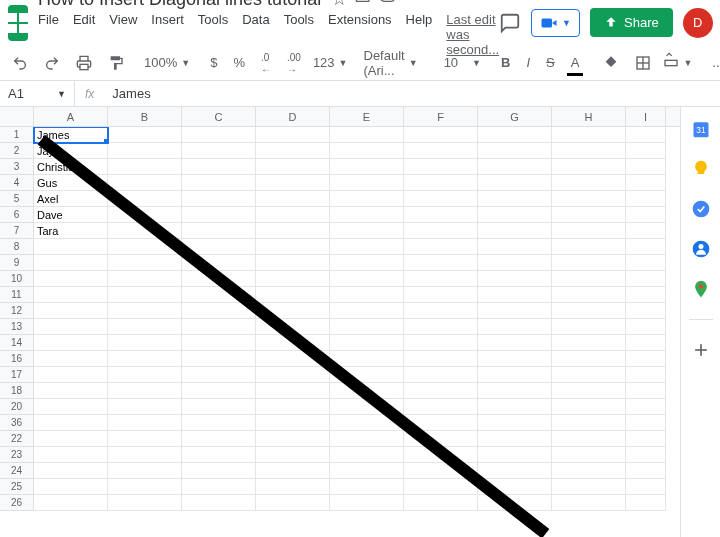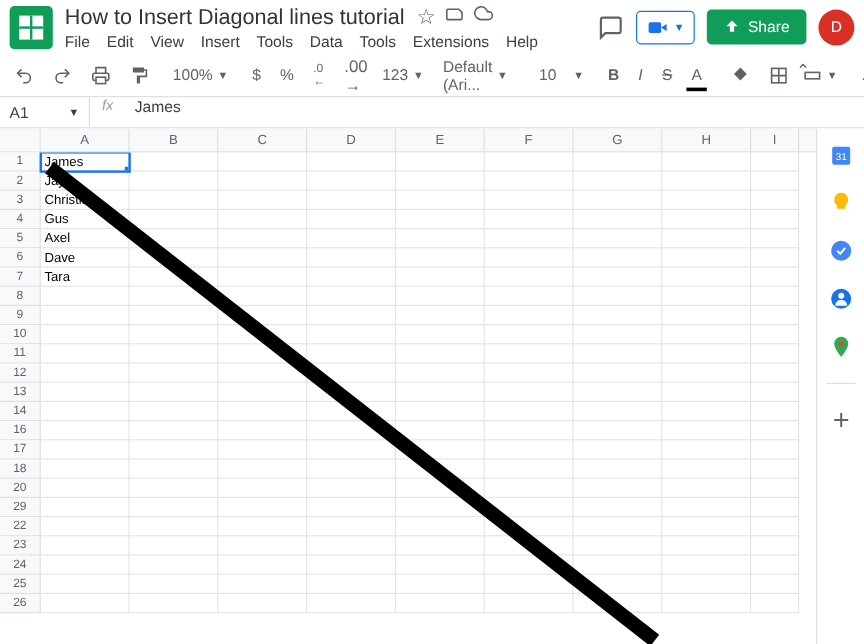--- a/index.html
+++ b/index.html
@@ -19,21 +19,21 @@
 .header-right { display: flex; align-items: center; gap: 10px; }
 .comment-icon, .meet-icon { color: #5f6368; cursor: pointer; }
 .meet-btn { border: 1px solid #1a73e8; color: #1a73e8; padding: 4px 8px; border-radius: 4px; display: flex; align-items: center; gap: 4px; cursor: pointer; }
 .share-btn { background: #0f9d58; color: #fff; padding: 7px 14px; border-radius: 4px; display: flex; align-items: center; gap: 6px; cursor: pointer; font-weight: 500; }
 .avatar { width: 30px; height: 30px; border-radius: 50%; background: #d93025; color: #fff; display: flex; align-items: center; justify-content: center; font-weight: 500; }
 .toolbar { height: 36px; border-bottom: 1px solid #e0e0e0; display: flex; align-items: center; padding: 0 8px; gap: 8px; color: #5f6368; font-size: 13px; }
 .toolbar .sep { width: 1px; height: 20px; background: #e0e0e0; }
 .tb-item { cursor: pointer; padding: 4px; display: flex; align-items: center; gap: 3px; }
 .tb-dropdown { display: flex; align-items: center; gap: 4px; cursor: pointer; }
 .caret { font-size: 9px; }
-.formula-bar { height: 26px; border-bottom: 1px solid #e0e0e0; display: flex; }
+.formula-bar { height: 26px; border-bottom: 1px solid #e0e0e0; display: flex; align-items: center; }
 .cell-ref { width: 75px; padding: 0 8px; border-right: 1px solid #e0e0e0; height: 100%; display: flex; align-items: center; justify-content: space-between; color: #3c4043; }
 .fx { padding: 0 10px; color: #9e9e9e; font-style: italic; font-size: 12px; }
 .formula-value { padding: 0 8px; color: #3c4043; }
 .sheet-wrap { position: relative; height: calc(537px - 45px - 36px - 26px); overflow: hidden; display: flex; }
 .grid-area { flex: 1; position: relative; overflow: hidden; }
 .col-headers { display: flex; height: 20px; background: #f8f9fa; border-bottom: 1px solid #e0e0e0; }
 .corner { width: 34px; border-right: 1px solid #e0e0e0; background: #f8f9fa; }
 .col-h { width: 74px; border-right: 1px solid #e0e0e0; text-align: center; font-size: 11px; color: #5f6368; line-height: 20px; }
 .rows { overflow-y: auto; height: calc(100% - 20px); }
 .row { display: flex; height: 16px; }
@@ -79,20 +79,21 @@
     <div class="menubar">
       <span>File</span>
       <span>Edit</span>
       <span>View</span>
       <span>Insert</span>
       <span>Tools</span>
       <span>Data</span>
       <span>Tools</span>
       <span>Extensions</span>
       <span>Help</span>
+      <span class="last-edit">Last edit was second...</span>
     </div>
   </div>
   <div class="header-right">
     <span class="comment-icon">
         <svg width="22" height="22" viewBox="0 0 24 24" fill="none" stroke="currentColor" stroke-width="2">
           <path d="M21 15a2 2 0 0 1-2 2H7l-4 4V5a2 2 0 0 1 2-2h14a2 2 0 0 1 2 2z"></path>
         </svg>
       </span>
     <div class="meet-btn">
         <svg width="18" height="18" viewBox="0 0 24 24" fill="currentColor">
@@ -143,21 +144,21 @@
       <span>100%</span>
       <span class="caret">▼</span>
     </div>
   <span class="sep"></span>
   <span class="tb-item">$</span>
   <span class="tb-item">%</span>
   <span class="tb-item">
       <span style="font-size:10px">.0<br>←</span>
     </span>
   <span class="tb-item">
-      <span style="font-size:14px">.00<br>→</span>
+      <span style="font-size:10px">.00<br>→</span>
     </span>
   <div class="tb-dropdown">
       <span>123</span>
       <span class="caret">▼</span>
     </div>
   <span class="sep"></span>
   <div class="tb-dropdown">
       <span>Default (Ari...</span>
       <span class="caret">▼</span>
     </div>
@@ -431,21 +432,21 @@
           <div class="cell" style="width: 74px;"></div>
           <div class="cell" style="width: 74px;"></div>
           <div class="cell" style="width: 74px;"></div>
           <div class="cell" style="width: 74px;"></div>
           <div class="cell" style="width: 74px;"></div>
           <div class="cell" style="width: 74px;"></div>
           <div class="cell" style="width: 74px;"></div>
           <div class="cell" style="width: 40px;"></div>
         </div>
         <div class="row">
-          <div class="row-h">29</div>
+          <div class="row-h">36</div>
           <div class="cell" style="width: 74px;"></div>
           <div class="cell" style="width: 74px;"></div>
           <div class="cell" style="width: 74px;"></div>
           <div class="cell" style="width: 74px;"></div>
           <div class="cell" style="width: 74px;"></div>
           <div class="cell" style="width: 74px;"></div>
           <div class="cell" style="width: 74px;"></div>
           <div class="cell" style="width: 74px;"></div>
           <div class="cell" style="width: 40px;"></div>
         </div>

